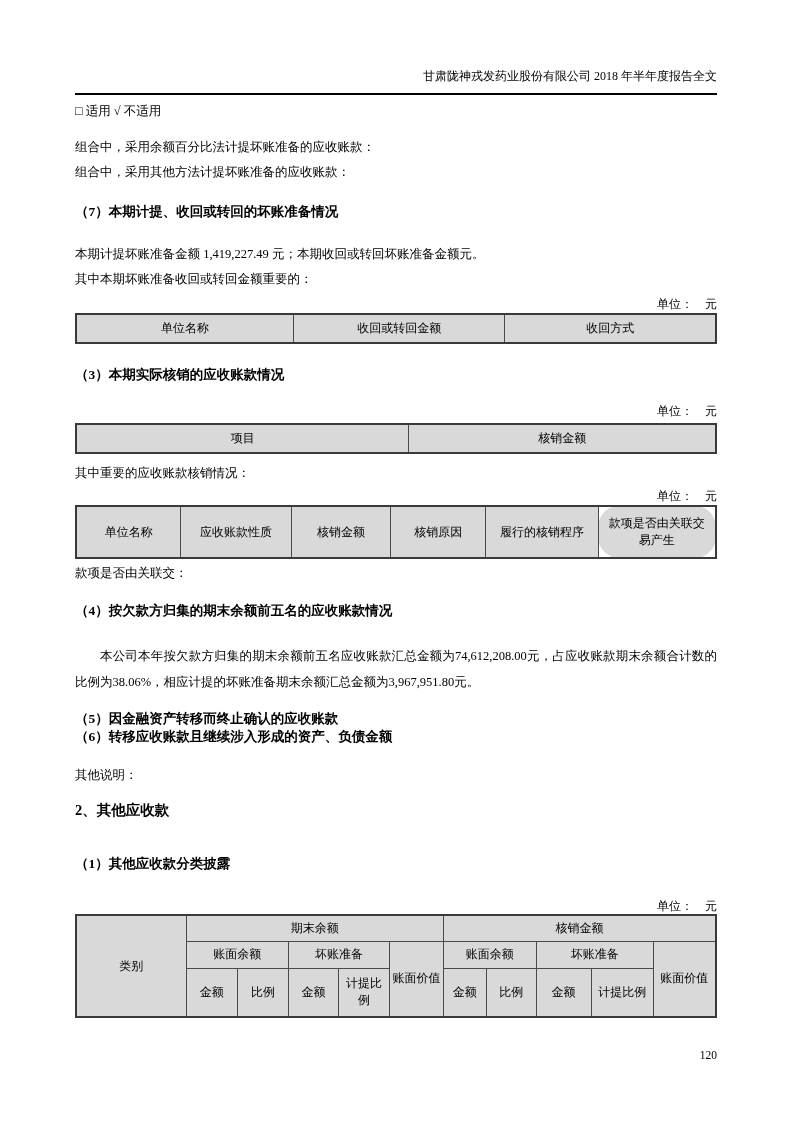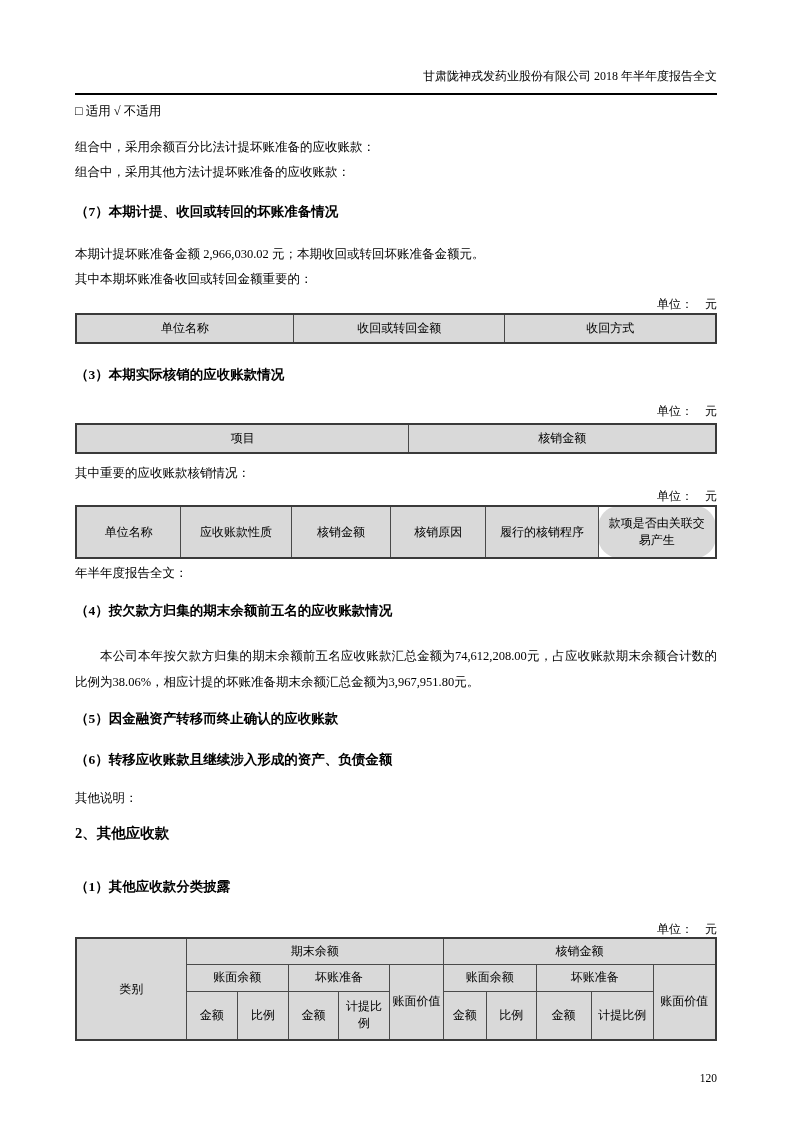--- a/index.html
+++ b/index.html
@@ -54,21 +54,21 @@
   .t2{margin-top:4px;}
   .t3{margin-top:1px;}
   .t3 th{padding:8px 3px;}
   .prewrap{white-space:pre-line;border-radius:21px;}
   .h-s3{margin-top:22px;}
   .p5{margin-top:11px;}
   .p6{margin-top:6px;}
   .h-s4{margin-top:20px;}
   .para4{margin-top:23px;line-height:26px;text-align:justify;text-indent:2em;}
   .h-s5{margin-top:15px;}
-  .h-s6{margin-top:23px;}
+  .h-s6{}
   .p7{margin-top:21px;}
   .h-top2{font-weight:bold;font-size:14.5px;line-height:19px;margin:0;margin-top:17px;}
   .h-s21{margin-top:35px;}
   .btable{margin-top:0px;}
   .btable th{padding:2px 2px;line-height:17px;}
   .btable .r1{height:26px;}
   .btable .r2{height:27px;}
   .btable .r3{height:49px;}
   .page-num{margin-top:30px;text-align:right;font-size:11.5px;line-height:14px;}
 </style>
@@ -77,21 +77,21 @@
 
 <div class="page">
 
   <div class="doc-header">甘肃陇神戎发药业股份有限公司 2018 年半年度报告全文</div>
 
   <p class="p p-apply">□ 适用 √ 不适用</p>
   <p class="p p1">组合中，采用余额百分比法计提坏账准备的应收账款：</p>
   <p class="p p2">组合中，采用其他方法计提坏账准备的应收账款：</p>
 
   <p class="hnum h-s2">（7）本期计提、收回或转回的坏账准备情况</p>
-  <p class="p p3">本期计提坏账准备金额 2,966,030.02 元；本期收回或转回坏账准备金额元。</p>
+  <p class="p p3">本期计提坏账准备金额 1,419,227.49 元；本期收回或转回坏账准备金额元。</p>
   <p class="p p4">其中本期坏账准备收回或转回金额重要的：</p>
   <div class="unit">单位：　元</div>
 
   <table class="t1">
     <colgroup>
         <col style="width:34%">
         <col style="width:33%">
         <col style="width:33%">
       </colgroup>
     <tbody>
@@ -137,21 +137,21 @@
       <th>应收账款性质</th>
       <th>核销金额</th>
       <th>核销原因</th>
       <th>履行的核销程序</th>
       <th class="prewrap">款项是否由关联交
 易产生</th>
     </tr>
   </tbody>
     </table>
 
-  <p class="p p6">年半年度报告全文：</p>
+  <p class="p p6">款项是否由关联交：</p>
 
   <p class="hnum h-s4">（4）按欠款方归集的期末余额前五名的应收账款情况</p>
   <p class="para4">本公司本年按欠款方归集的期末余额前五名应收账款汇总金额为74,612,208.00元，占应收账款期末余额合计数的比例为38.06%，相应计提的坏账准备期末余额汇总金额为3,967,951.80元。</p>
 
   <p class="hnum h-s5">（5）因金融资产转移而终止确认的应收账款</p>
   <p class="hnum h-s6">（6）转移应收账款且继续涉入形成的资产、负债金额</p>
 
   <p class="p p7">其他说明：</p>
 
   <p class="h-top2">2、其他应收款</p>

